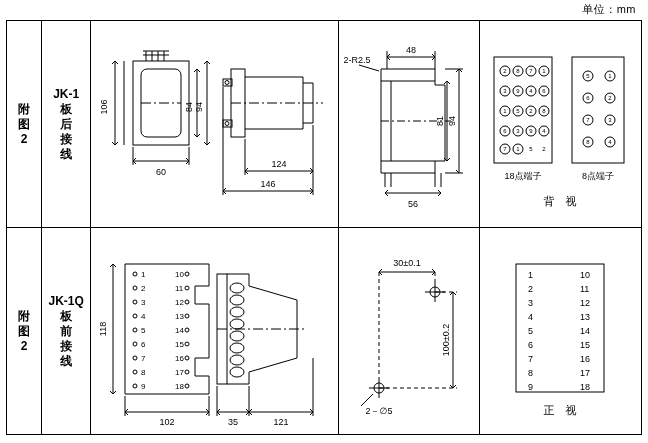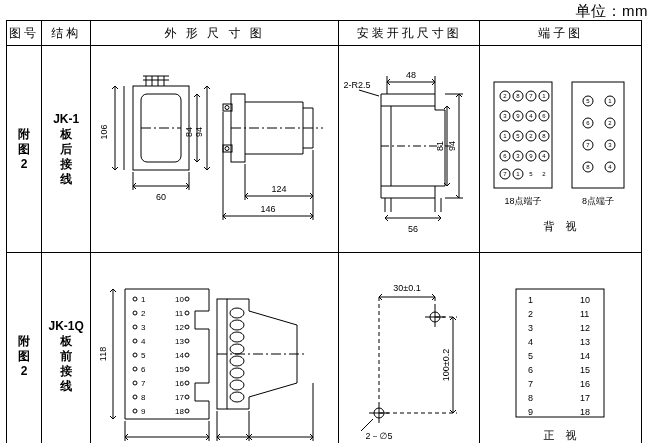--- a/index.html
+++ b/index.html
@@ -4,21 +4,21 @@
 <style>
   html,body{margin:0;padding:0;}
   body{
     width:648px;height:443px;background:#ffffff;
     font-family:"Liberation Sans","DejaVu Sans",sans-serif;
     color:#000;overflow:hidden;
   }
   .page{position:relative;width:648px;height:443px;}
 
   .unit{
-    position:absolute;right:0;top:2px;font-size:15px;letter-spacing:.5px;
+    position:absolute;right:12px;top:2px;font-size:11px;letter-spacing:.5px;
   }
 
   table.main{
     position:absolute;left:6px;top:20px;border-collapse:collapse;
     width:636px;
   }
   table.main td,table.main th{
     border:1px solid #000;padding:0;font-weight:normal;
     text-align:center;vertical-align:middle;font-size:12px;
   }
@@ -41,27 +41,20 @@
 </style>
 </head>
 <body>
 
 <div class="page">
 
   <div class="unit">单位：mm</div>
 
   <table class="main">
     <tbody>
-        <tr class="hdr">
-      <td class="col-a">图号</td>
-      <td class="col-b">结构</td>
-      <td class="col-c">外 形 尺 寸 图</td>
-      <td class="col-d">安装开孔尺寸图</td>
-      <td class="col-e">端子图</td>
-    </tr>
 
     <tr>
       <td class="col-a vlabel">
         <span>附</span>
         <span>图</span>
         <span>2</span>
       </td>
       <td class="col-b vlabel">
         <span>JK-1</span>
         <span>板</span>

